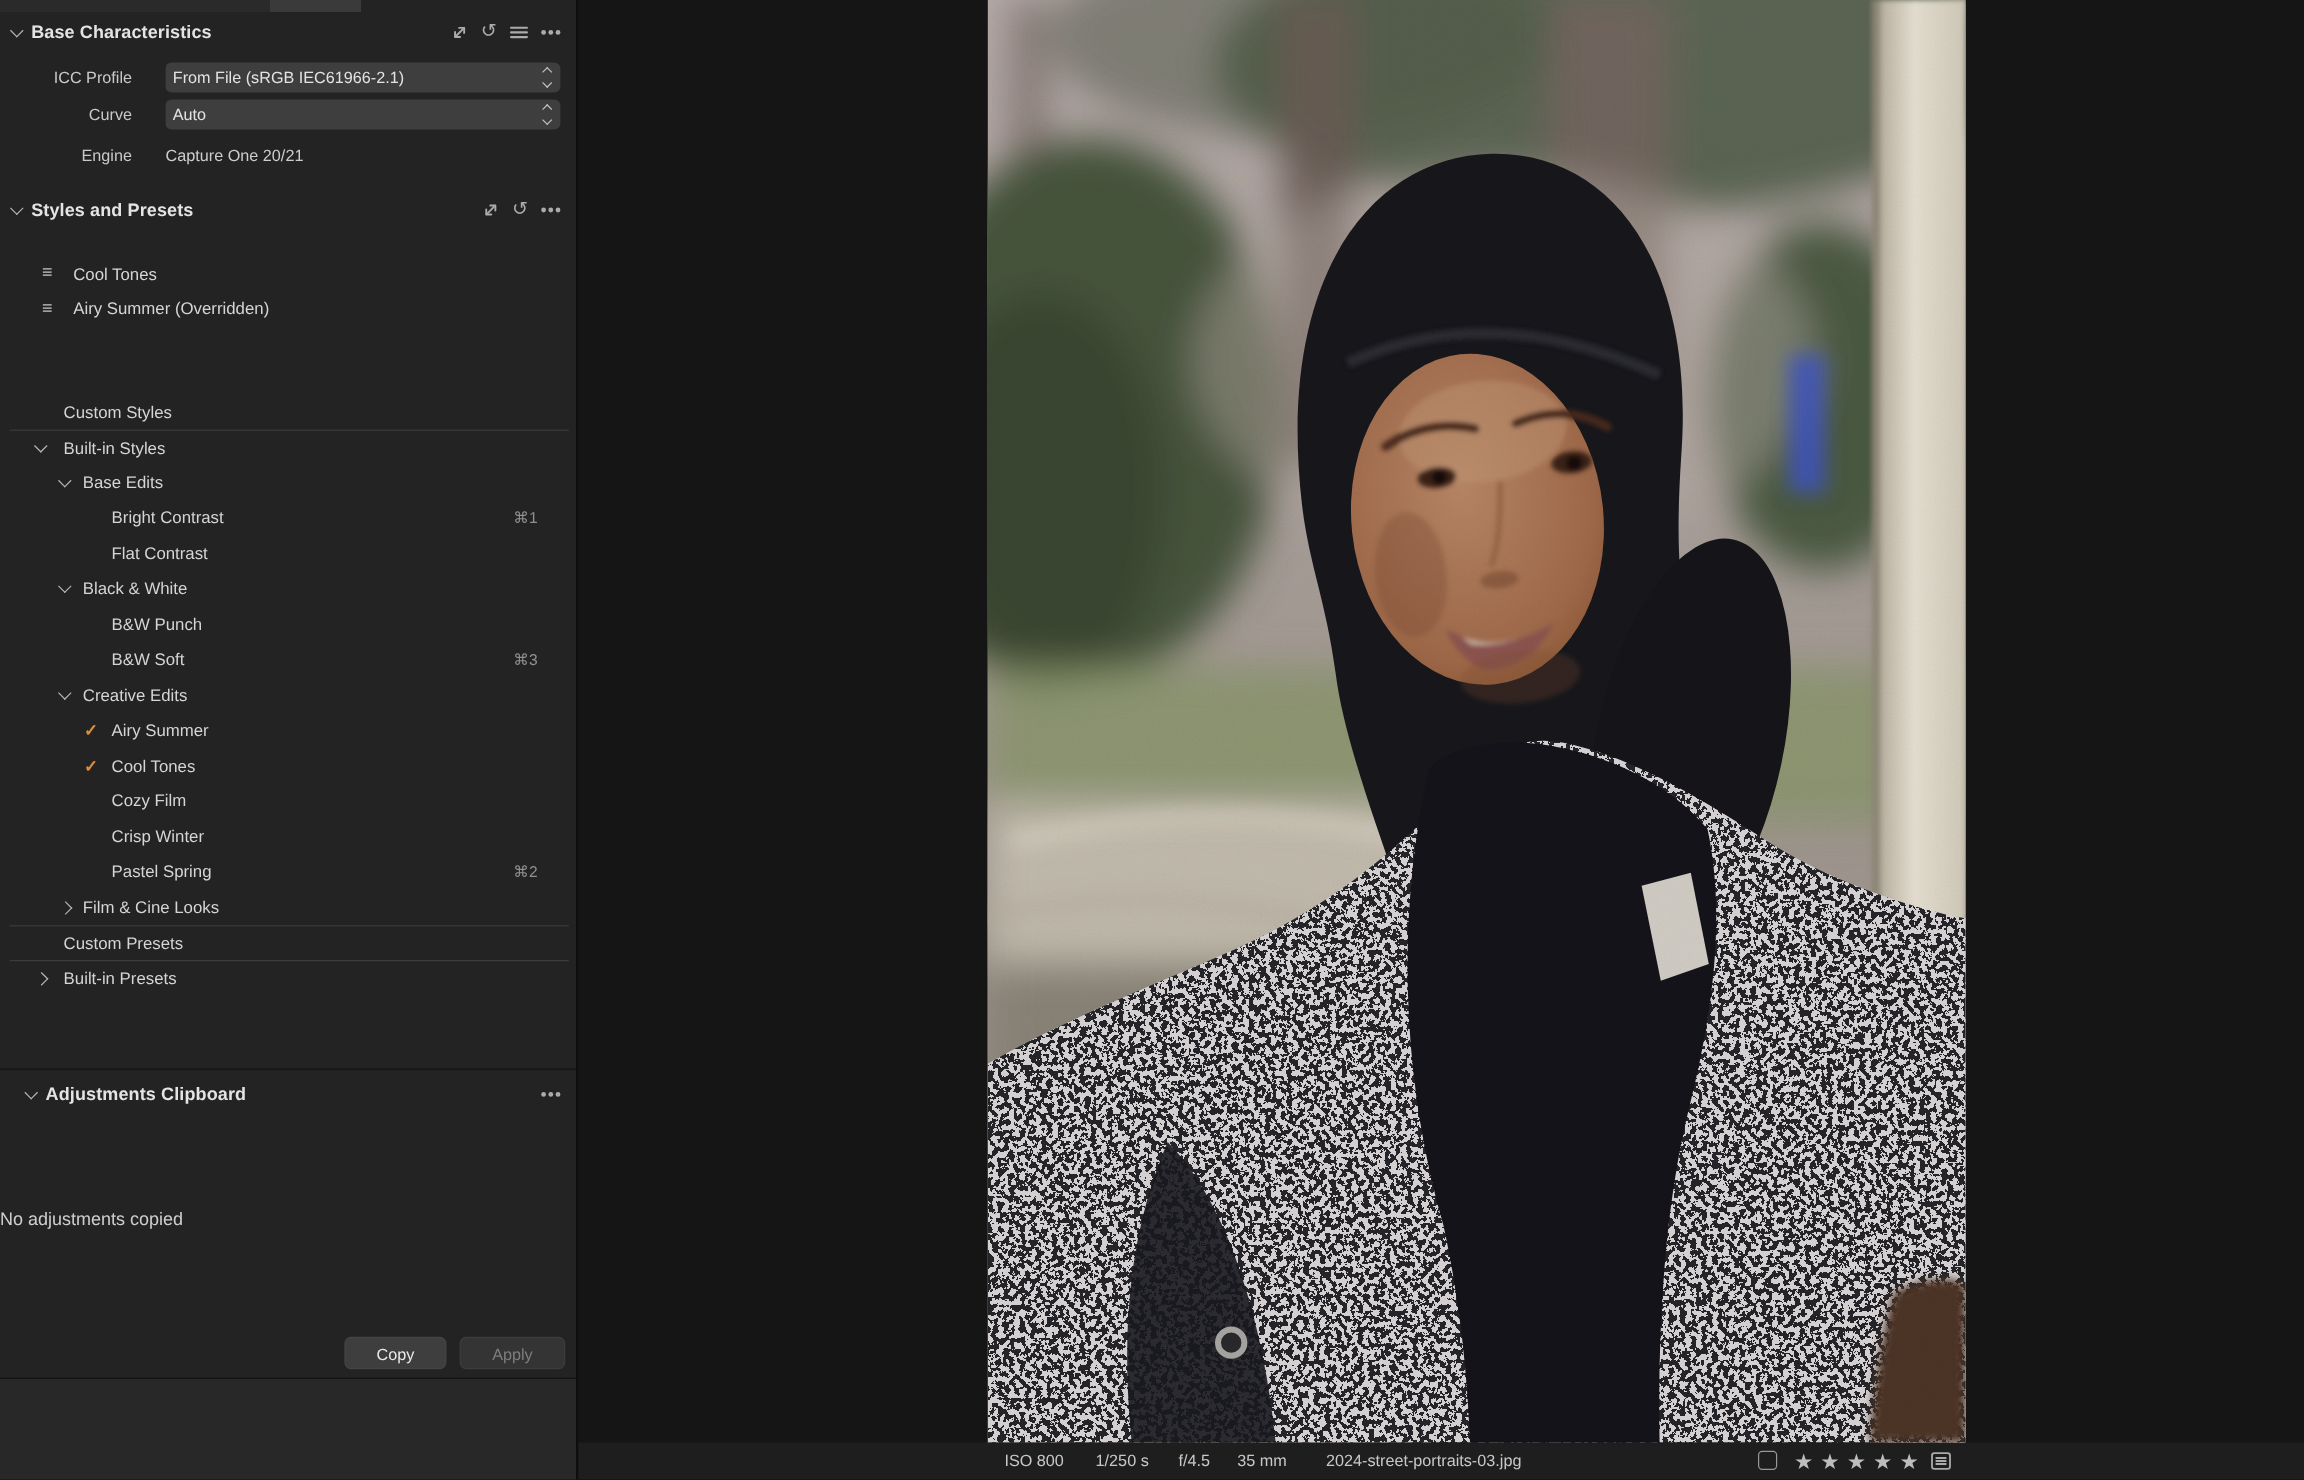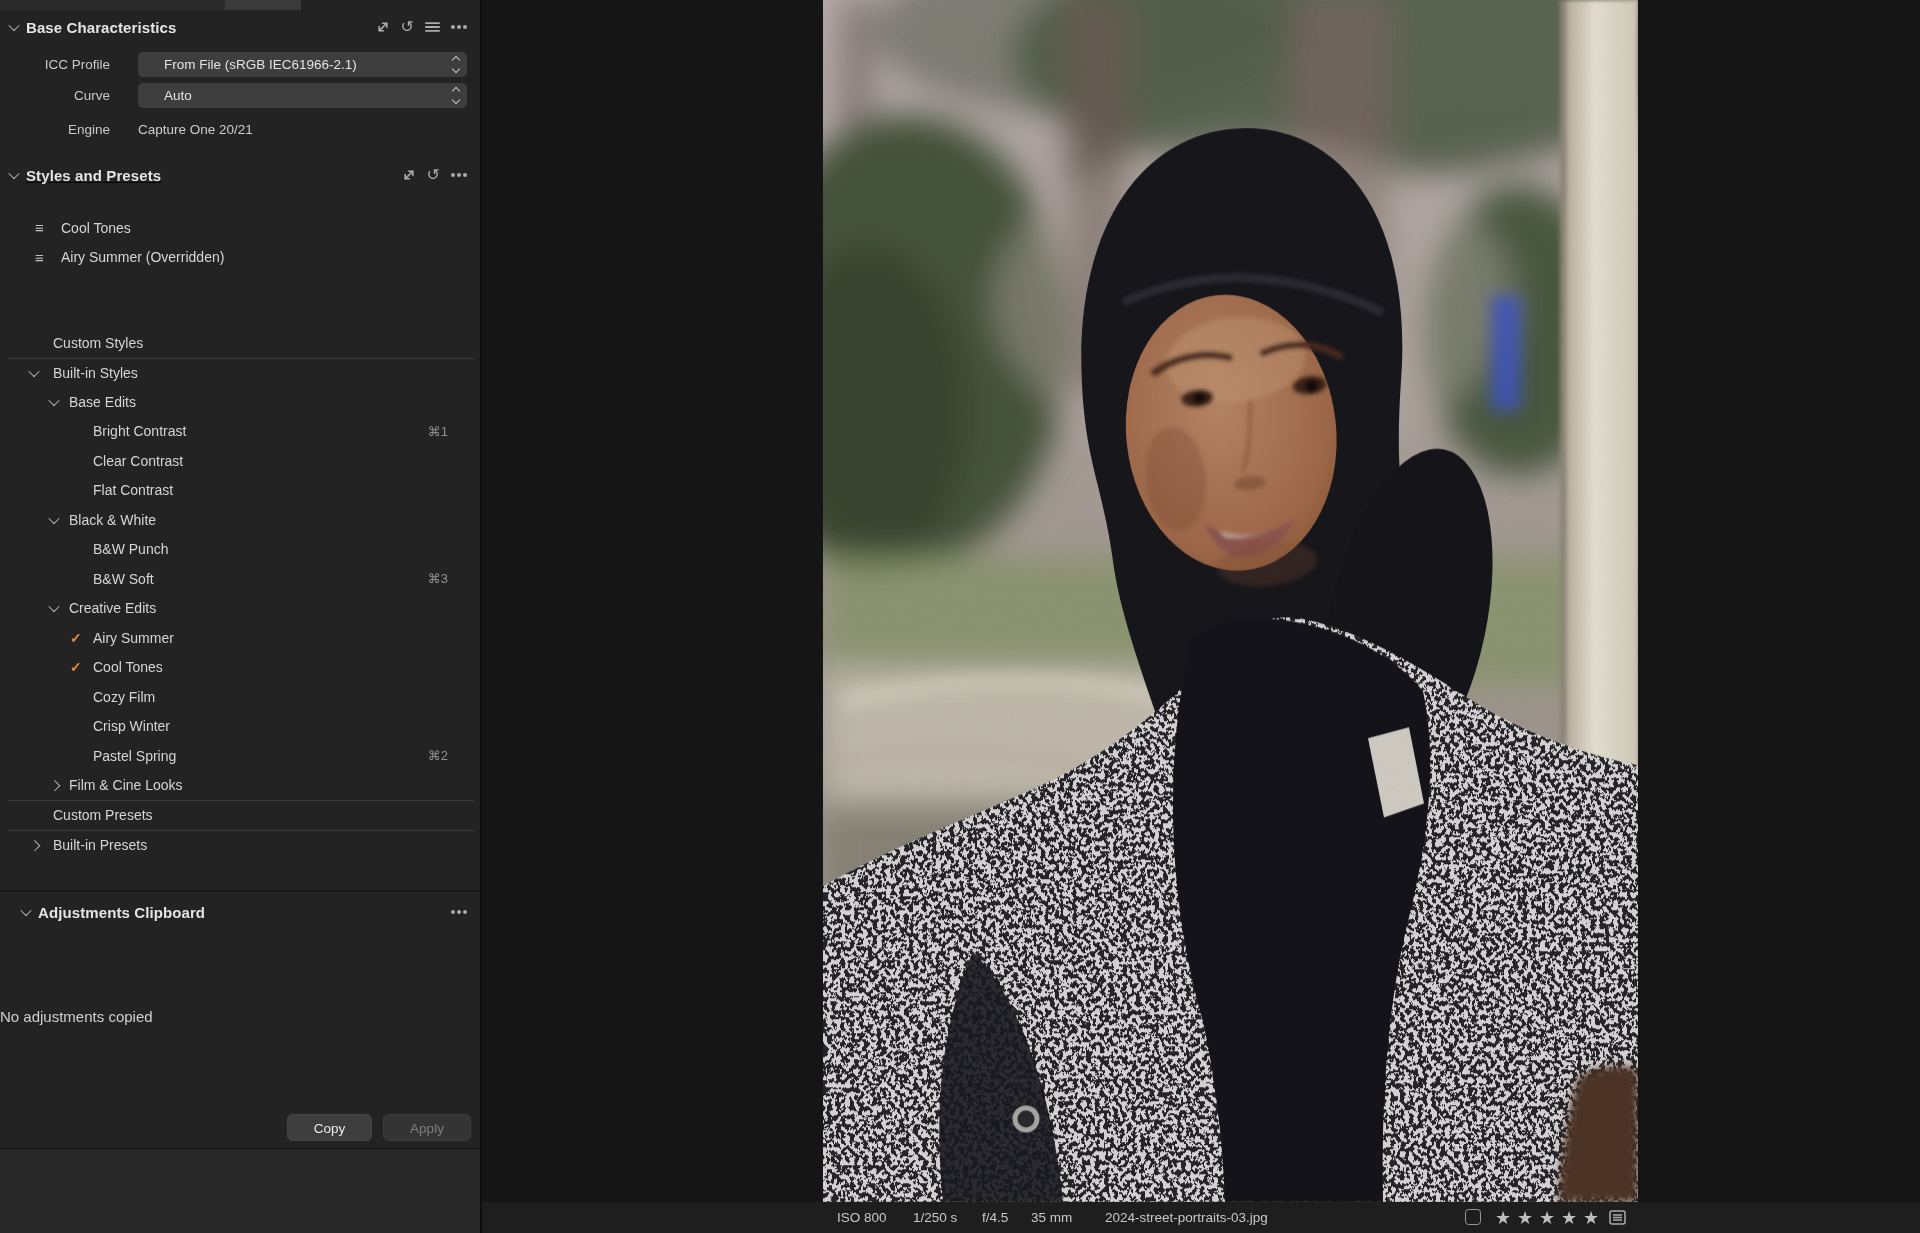--- a/index.html
+++ b/index.html
@@ -9,21 +9,21 @@
   
   .left-panel{position:absolute;left:0;top:0;width:482px;height:1233px;background:#232323;
               border-right:2px solid #0e0e0e;box-sizing:border-box;}
   .tabstrip{position:absolute;left:0;top:0;width:480px;height:10px;background:#262626;}
   .tabstrip .seg-l{position:absolute;left:0;top:0;width:225px;height:10px;background:#2a2a2a;}
   .tabstrip .seg-a{position:absolute;left:225px;top:0;width:76px;height:10px;background:#3a3a3a;}
   .tabstrip .seg-r{position:absolute;left:301px;top:0;width:179px;height:10px;background:#232323;}
 
   .section{position:absolute;left:0;width:480px;}
   .sec-base{top:10px;height:148px;}
-  .sec-styles{top:158px;height:732px;text-decoration:underline;}
+  .sec-styles{top:158px;height:732px;}
   .sec-clip{top:890px;height:258px;border-top:2px solid #191919;box-sizing:border-box;padding-left:12px;}
   .panel-footer{position:absolute;left:0;top:1148px;width:480px;height:85px;background:#282828;
                 border-top:1px solid #111;box-sizing:border-box;}
 
   .sec-header{display:flex;align-items:center;height:34px;padding-left:10px;position:relative;}
   .sec-clip .sec-header{height:40px;}
   .sec-title{color:#e4e4e4;font-size:15px;font-weight:700;margin-left:8px;letter-spacing:.1px;}
   .hdr-icons{position:absolute;right:13px;top:0;height:100%;display:flex;align-items:center;gap:11px;}
 
   
@@ -32,21 +32,21 @@
   .cv.closed{transform:rotate(-45deg) translate(0,1px);}
 
   .icon-btn{display:flex;align-items:center;justify-content:center;cursor:default;}
   .reset-glyph{color:#ababab;font-size:16px;line-height:14px;}
   .dots{width:4px;height:4px;border-radius:50%;background:#ababab;box-shadow:6px 0 0 #ababab,12px 0 0 #ababab;margin-right:12px;}
 
   
   .field-row{position:absolute;left:0;right:0;height:25px;}
   .field-label{position:absolute;left:0;top:0;width:110px;text-align:right;color:#c9c9c9;font-size:13.5px;line-height:25px;}
   .dropdown{position:absolute;left:138px;right:13px;top:0;height:25px;background:#3e3e3e;border-radius:5px;
-            color:#e3e3e3;font-size:13.5px;line-height:25px;padding-left:26px;box-sizing:border-box;}
+            color:#e3e3e3;font-size:13.5px;line-height:25px;padding-left:6px;box-sizing:border-box;}
   .updown{position:absolute;right:8px;top:5px;display:flex;flex-direction:column;gap:3px;}
   .updown .cvs{width:5px;height:5px;border-right:1.5px solid #c4c4c4;border-bottom:1.5px solid #c4c4c4;}
   .updown .up{transform:rotate(225deg);}
   .updown .dn{transform:rotate(45deg);}
   .static-value{position:absolute;left:138px;top:0;color:#cdcdcd;font-size:13.5px;line-height:25px;}
 
   
   .applied-list{position:absolute;left:0;top:55px;right:0;}
   .applied-row{display:flex;align-items:center;height:29.5px;padding-left:35px;color:#d6d6d6;font-size:14px;}
   .applied-row .drag{width:26px;color:#c2c2c2;font-size:15px;}
@@ -186,24 +186,20 @@
         <div class="trow ind2">
           <span class="slot">
             <span class="cv open"></span>
           </span>
           <span class="tlbl">Base Edits</span>
         </div>
         <div class="trow ind3">
           <span class="slot"></span>
           <span class="tlbl">Bright Contrast</span>
           <span class="sc">⌘1</span>
-        </div>
-        <div class="trow ind3">
-          <span class="slot"></span>
-          <span class="tlbl">Clear Contrast</span>
         </div>
         <div class="trow ind3">
           <span class="slot"></span>
           <span class="tlbl">Flat Contrast</span>
         </div>
         <div class="trow ind2">
           <span class="slot">
             <span class="cv open"></span>
           </span>
           <span class="tlbl">Black &amp; White</span>

